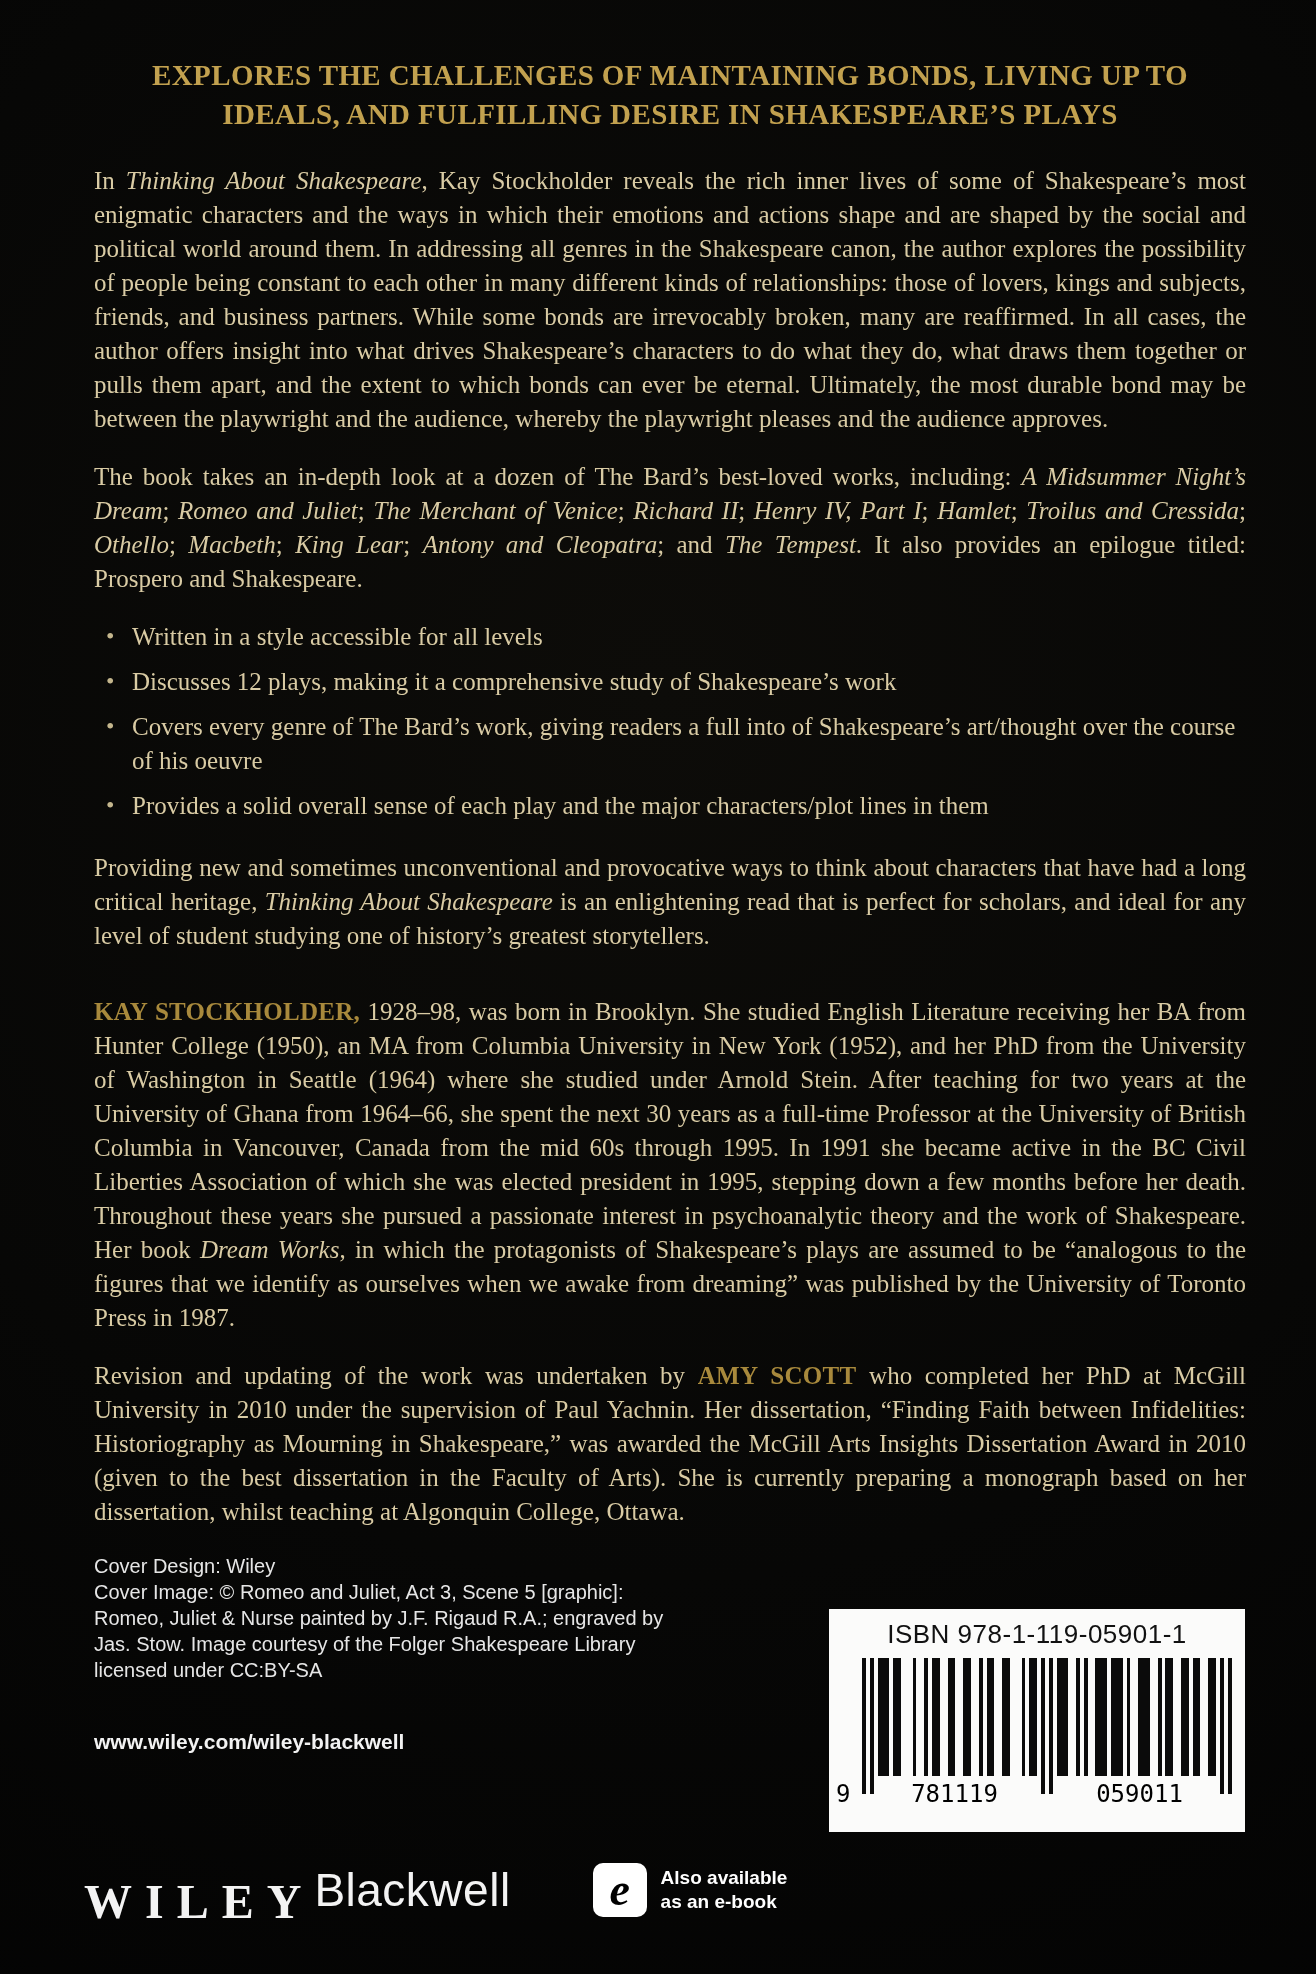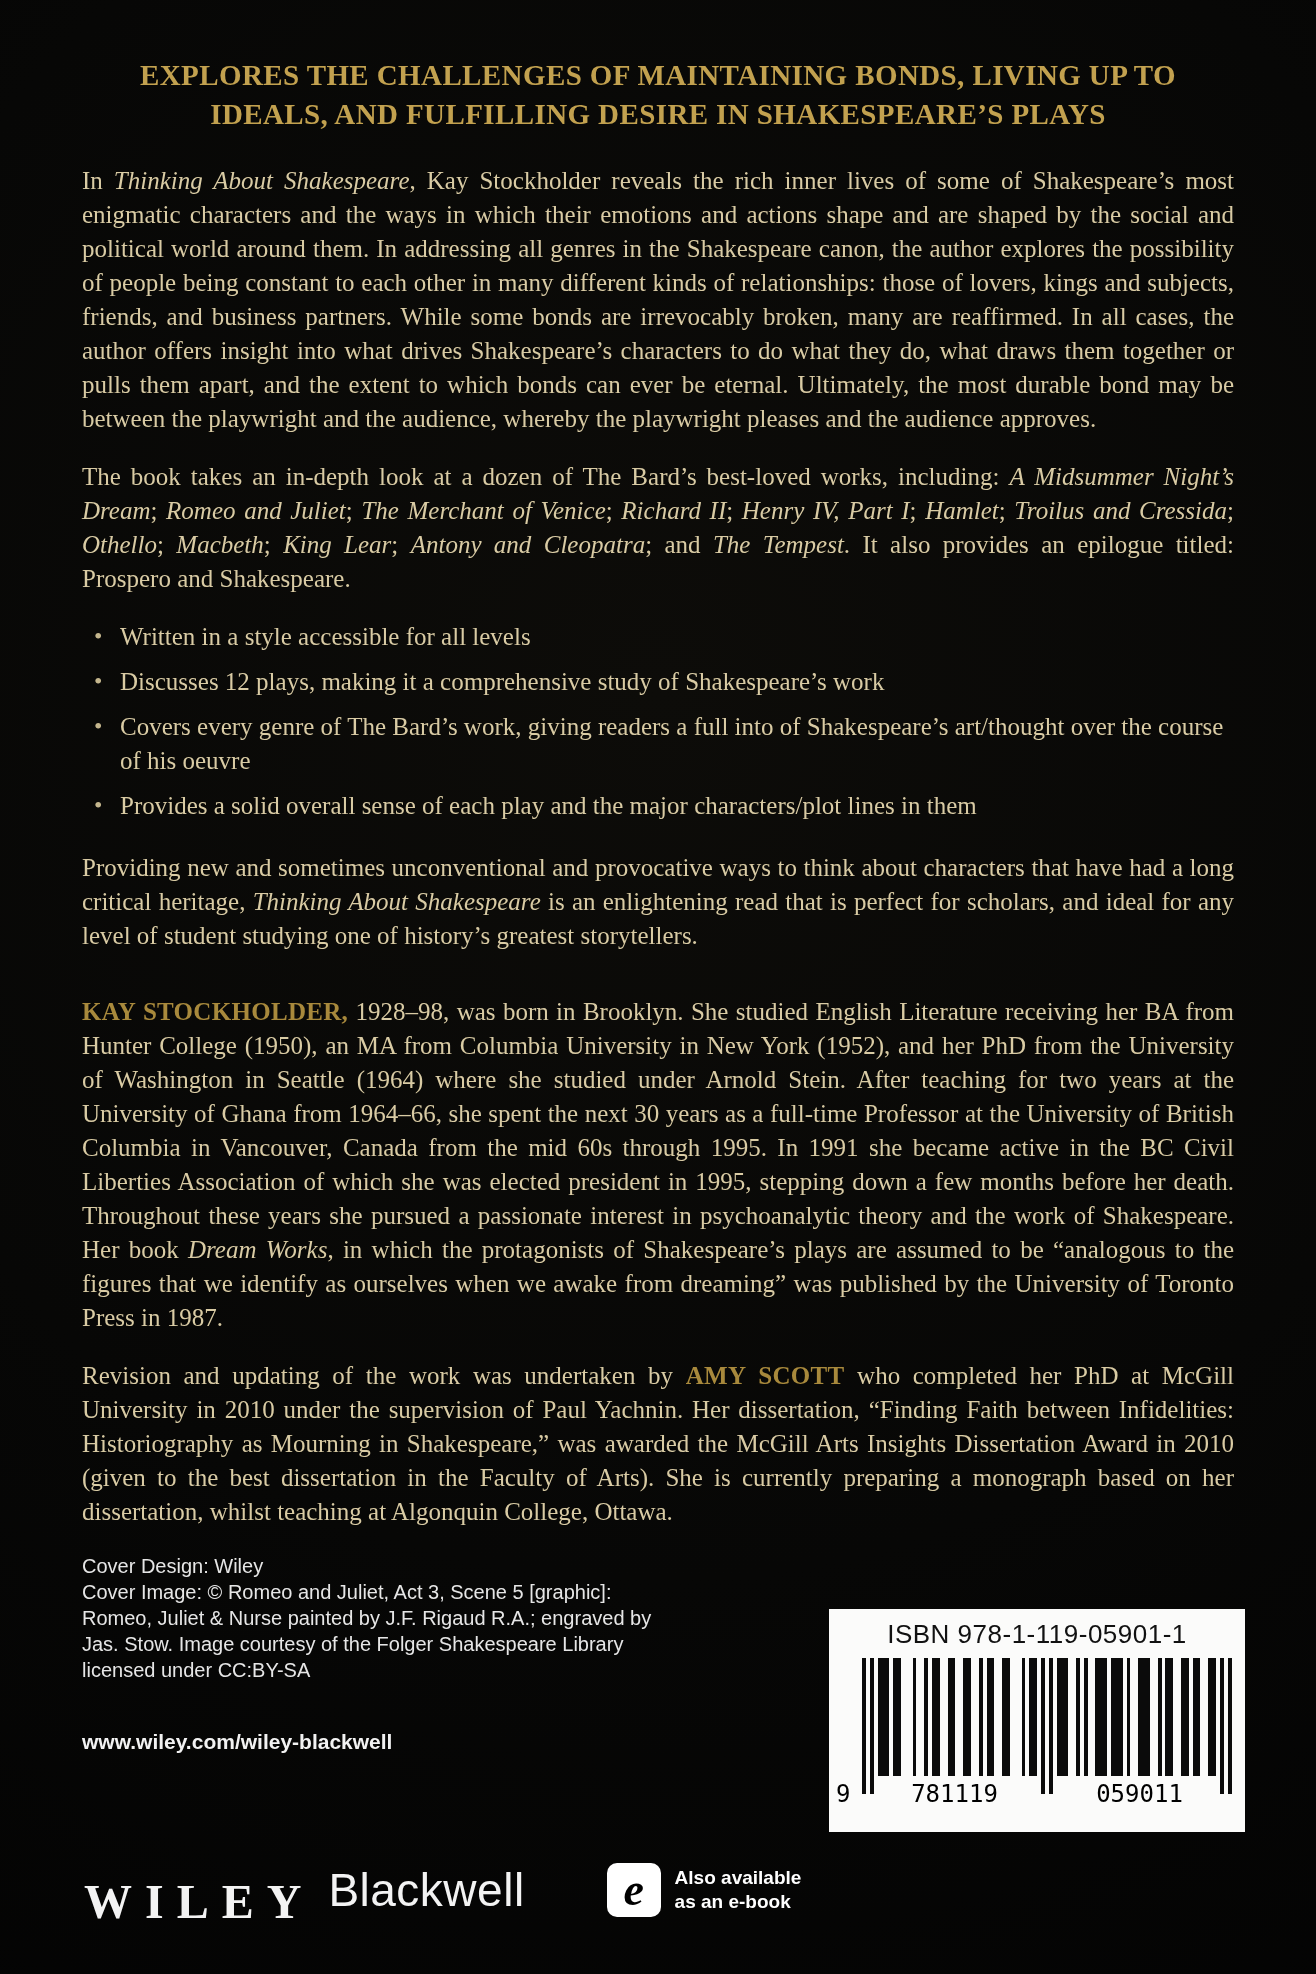--- a/index.html
+++ b/index.html
@@ -6,21 +6,21 @@
   .page {
     position: relative;
     width: 1316px;
     height: 1974px;
     overflow: hidden;
     background: radial-gradient(ellipse 130% 90% at 50% 35%, #0d0c09 0%, #070706 50%, #020202 100%);
     font-family: "Liberation Serif", serif;
   }
   .copy {
     position: absolute;
-    left: 82px;
+    left: 94px;
     top: 56px;
     width: 1152px;
     color: var(--body, #d9cba4);
     font-size: 25px;
     line-height: 34px;
     text-align: justify;
   }
   .headline {
     margin: 0 10px 30px;
     text-align: center;
@@ -126,21 +126,20 @@
     letter-spacing: 13px;
     color: #f3f3f3;
     margin-top: 24px;
   }
   .wordmark-blackwell {
     font-family: "Liberation Sans", sans-serif;
     font-weight: 400;
     font-size: 46px;
     letter-spacing: 0.5px;
     color: #f3f3f3;
-    margin-left: 14px;
   }
   .ebook {
     display: flex;
     align-items: center;
     margin-left: 82px;
   }
   .ebook-icon {
     width: 54px;
     height: 54px;
     border-radius: 10px;

